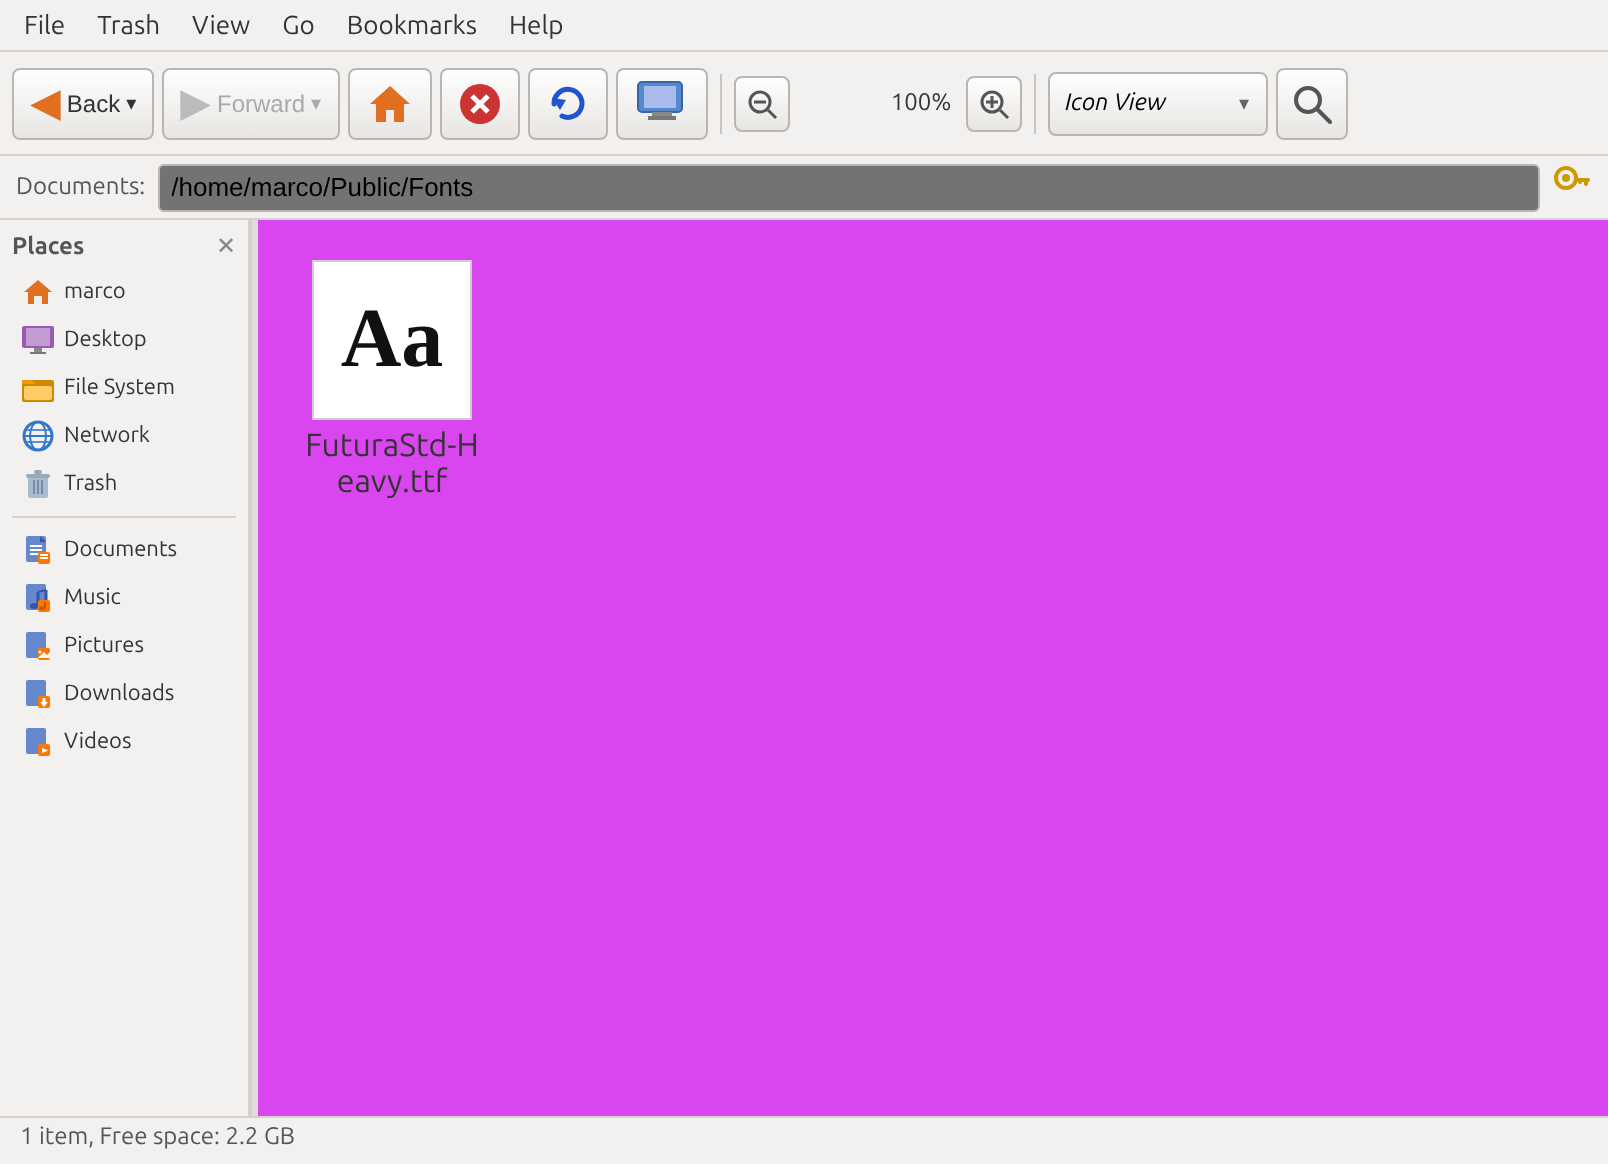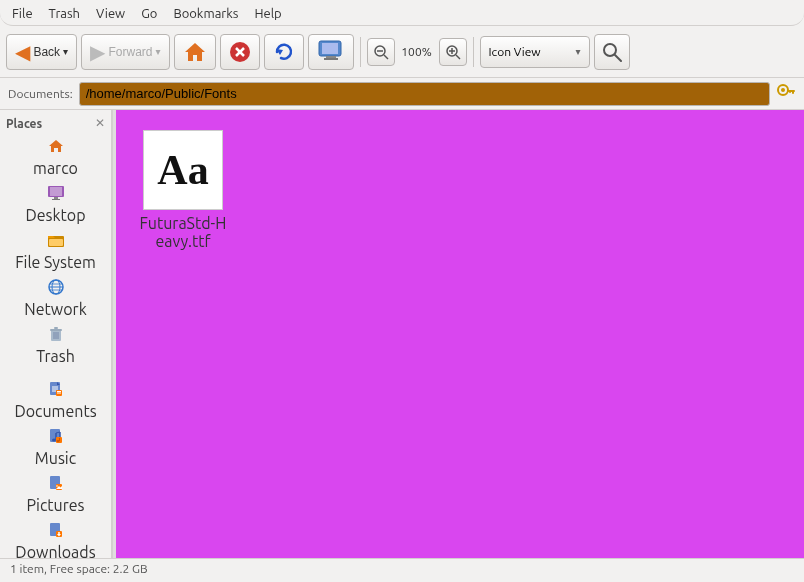--- a/index.html
+++ b/index.html
@@ -1,54 +1,54 @@
 <!DOCTYPE html>
 <html><head>
   <meta charset="utf-8">
   <style>
     * { margin: 0; padding: 0; box-sizing: border-box; }
     body { font-family: Ubuntu, 'DejaVu Sans', sans-serif; font-size: 13px; background: #f2f1f0; width: 804px; height: 582px; display: flex; flex-direction: column; overflow: hidden; }
 
     
-    .menubar { background: #f2f1f0; display: flex; align-items: center; padding: 2px 4px; border-bottom: 1px solid #d3d0ce; height: 26px; border-radius: 13px; }
+    .menubar { background: #f2f1f0; display: flex; align-items: center; padding: 2px 4px; border-bottom: 1px solid #d3d0ce; height: 26px; }
     .menubar-item { padding: 2px 8px; cursor: pointer; border-radius: 3px; color: #333; }
 
     
     .toolbar { background: #f2f1f0; display: flex; align-items: center; padding: 4px 6px; gap: 4px; border-bottom: 1px solid #d3d0ce; height: 52px; }
     .toolbar-btn { display: flex; align-items: center; gap: 3px; background: linear-gradient(to bottom, #fefefe, #e8e6e3); border: 1px solid #b8b5b2; border-radius: 4px; padding: 4px 8px; cursor: pointer; font-size: 12px; color: #333; height: 36px; }
     .toolbar-sep { width: 1px; background: #c8c5c2; height: 30px; margin: 0 2px; }
 
     .home-btn { background: linear-gradient(to bottom, #fefefe, #e8e6e3); border: 1px solid #b8b5b2; border-radius: 4px; padding: 4px 8px; height: 36px; cursor: pointer; display: flex; align-items: center; }
     .home-icon { width: 24px; height: 24px; }
 
     .stop-btn { background: linear-gradient(to bottom, #fefefe, #e8e6e3); border: 1px solid #b8b5b2; border-radius: 4px; padding: 4px 8px; height: 36px; cursor: pointer; display: flex; align-items: center; }
     .reload-btn { background: linear-gradient(to bottom, #fefefe, #e8e6e3); border: 1px solid #b8b5b2; border-radius: 4px; padding: 4px 8px; height: 36px; cursor: pointer; display: flex; align-items: center; }
     .zoom-btn { background: linear-gradient(to bottom, #fefefe, #e8e6e3); border: 1px solid #b8b5b2; border-radius: 4px; width: 28px; height: 28px; cursor: pointer; display: flex; align-items: center; justify-content: center; font-size: 14px; }
-    .zoom-level { font-size: 12px; color: #333; min-width: 36px; text-align: center; }
-
-    .view-select { background: linear-gradient(to bottom, #fefefe, #e8e6e3); border: 1px solid #b8b5b2; border-radius: 4px; padding: 4px 8px; height: 32px; cursor: pointer; display: flex; align-items: center; gap: 6px; font-size: 12px; min-width: 110px; }
+    .zoom-level { font-size: 12px; color: #333; min-width: 36px; text-align: center; margin-left: 44px; }
+
+    .view-select { background: linear-gradient(to bottom, #fefefe, #e8e6e3); border: 1px solid #b8b5b2; border-radius: 4px; padding: 4px 8px; height: 32px; cursor: pointer; display: flex; align-items: center; gap: 6px; font-size: 12px; min-width: 110px; font-style: italic; }
     .view-select-arrow { font-size: 10px; color: #666; margin-left: auto; }
 
     .search-btn { background: linear-gradient(to bottom, #fefefe, #e8e6e3); border: 1px solid #b8b5b2; border-radius: 4px; width: 36px; height: 36px; cursor: pointer; display: flex; align-items: center; justify-content: center; }
 
     
     .locationbar { display: flex; align-items: center; padding: 4px 8px; background: #f2f1f0; border-bottom: 1px solid #d3d0ce; height: 32px; gap: 6px; }
     .location-label { font-size: 12px; color: #555; }
-    .location-input { flex: 1; border: 1px solid #b8b5b2; border-radius: 3px; padding: 2px 6px; background: #a16207; font-size: 13px; height: 24px; }
+    .location-input { flex: 1; border: 1px solid #b8b5b2; border-radius: 3px; padding: 2px 6px; background: #737373; font-size: 13px; height: 24px; }
     .location-go { background: transparent; border: none; cursor: pointer; font-size: 16px; }
 
     
     .main { display: flex; flex: 1; overflow: hidden; }
 
     
-    .sidebar { width: 112px; background: #f2f1f0; border-right: 1px solid #d3d0ce; display: flex; flex-direction: column; overflow-y: auto; padding: 4px 0; }
+    .sidebar { width: 125px; background: #f2f1f0; border-right: 1px solid #d3d0ce; display: flex; flex-direction: column; overflow-y: auto; padding: 4px 0; }
     .sidebar-header { display: flex; align-items: center; justify-content: space-between; padding: 2px 6px 4px 6px; }
     .sidebar-title { font-size: 12px; color: #555; font-weight: bold; }
     .sidebar-close { font-size: 12px; color: #888; cursor: pointer; background: none; border: none; }
-    .sidebar-item { display: flex; align-items: center; gap: 5px; padding: 3px 8px; cursor: pointer; border-radius: 3px; margin: 1px 3px; font-size: 16px; color: #333; flex-direction: column; }
+    .sidebar-item { display: flex; align-items: center; gap: 5px; padding: 3px 8px; cursor: pointer; border-radius: 3px; margin: 1px 3px; font-size: 11px; color: #333; }
     .sidebar-icon { width: 16px; height: 16px; flex-shrink: 0; }
 
     
     .content { flex: 1; background: #d946ef; padding: 12px; position: relative; overflow: auto; }
     .file-item { display: inline-flex; flex-direction: column; align-items: center; padding: 8px; cursor: pointer; border-radius: 4px; width: 110px; }
     .file-thumbnail { width: 80px; height: 80px; border: 1px solid #ccc; background: white; display: flex; align-items: center; justify-content: center; margin-bottom: 4px; }
     .file-thumbnail-text { font-size: 42px; font-weight: 900; color: #111; font-family: serif; }
     .file-name { font-size: 16px; color: #333; text-align: center; word-break: break-all; }
 
     

